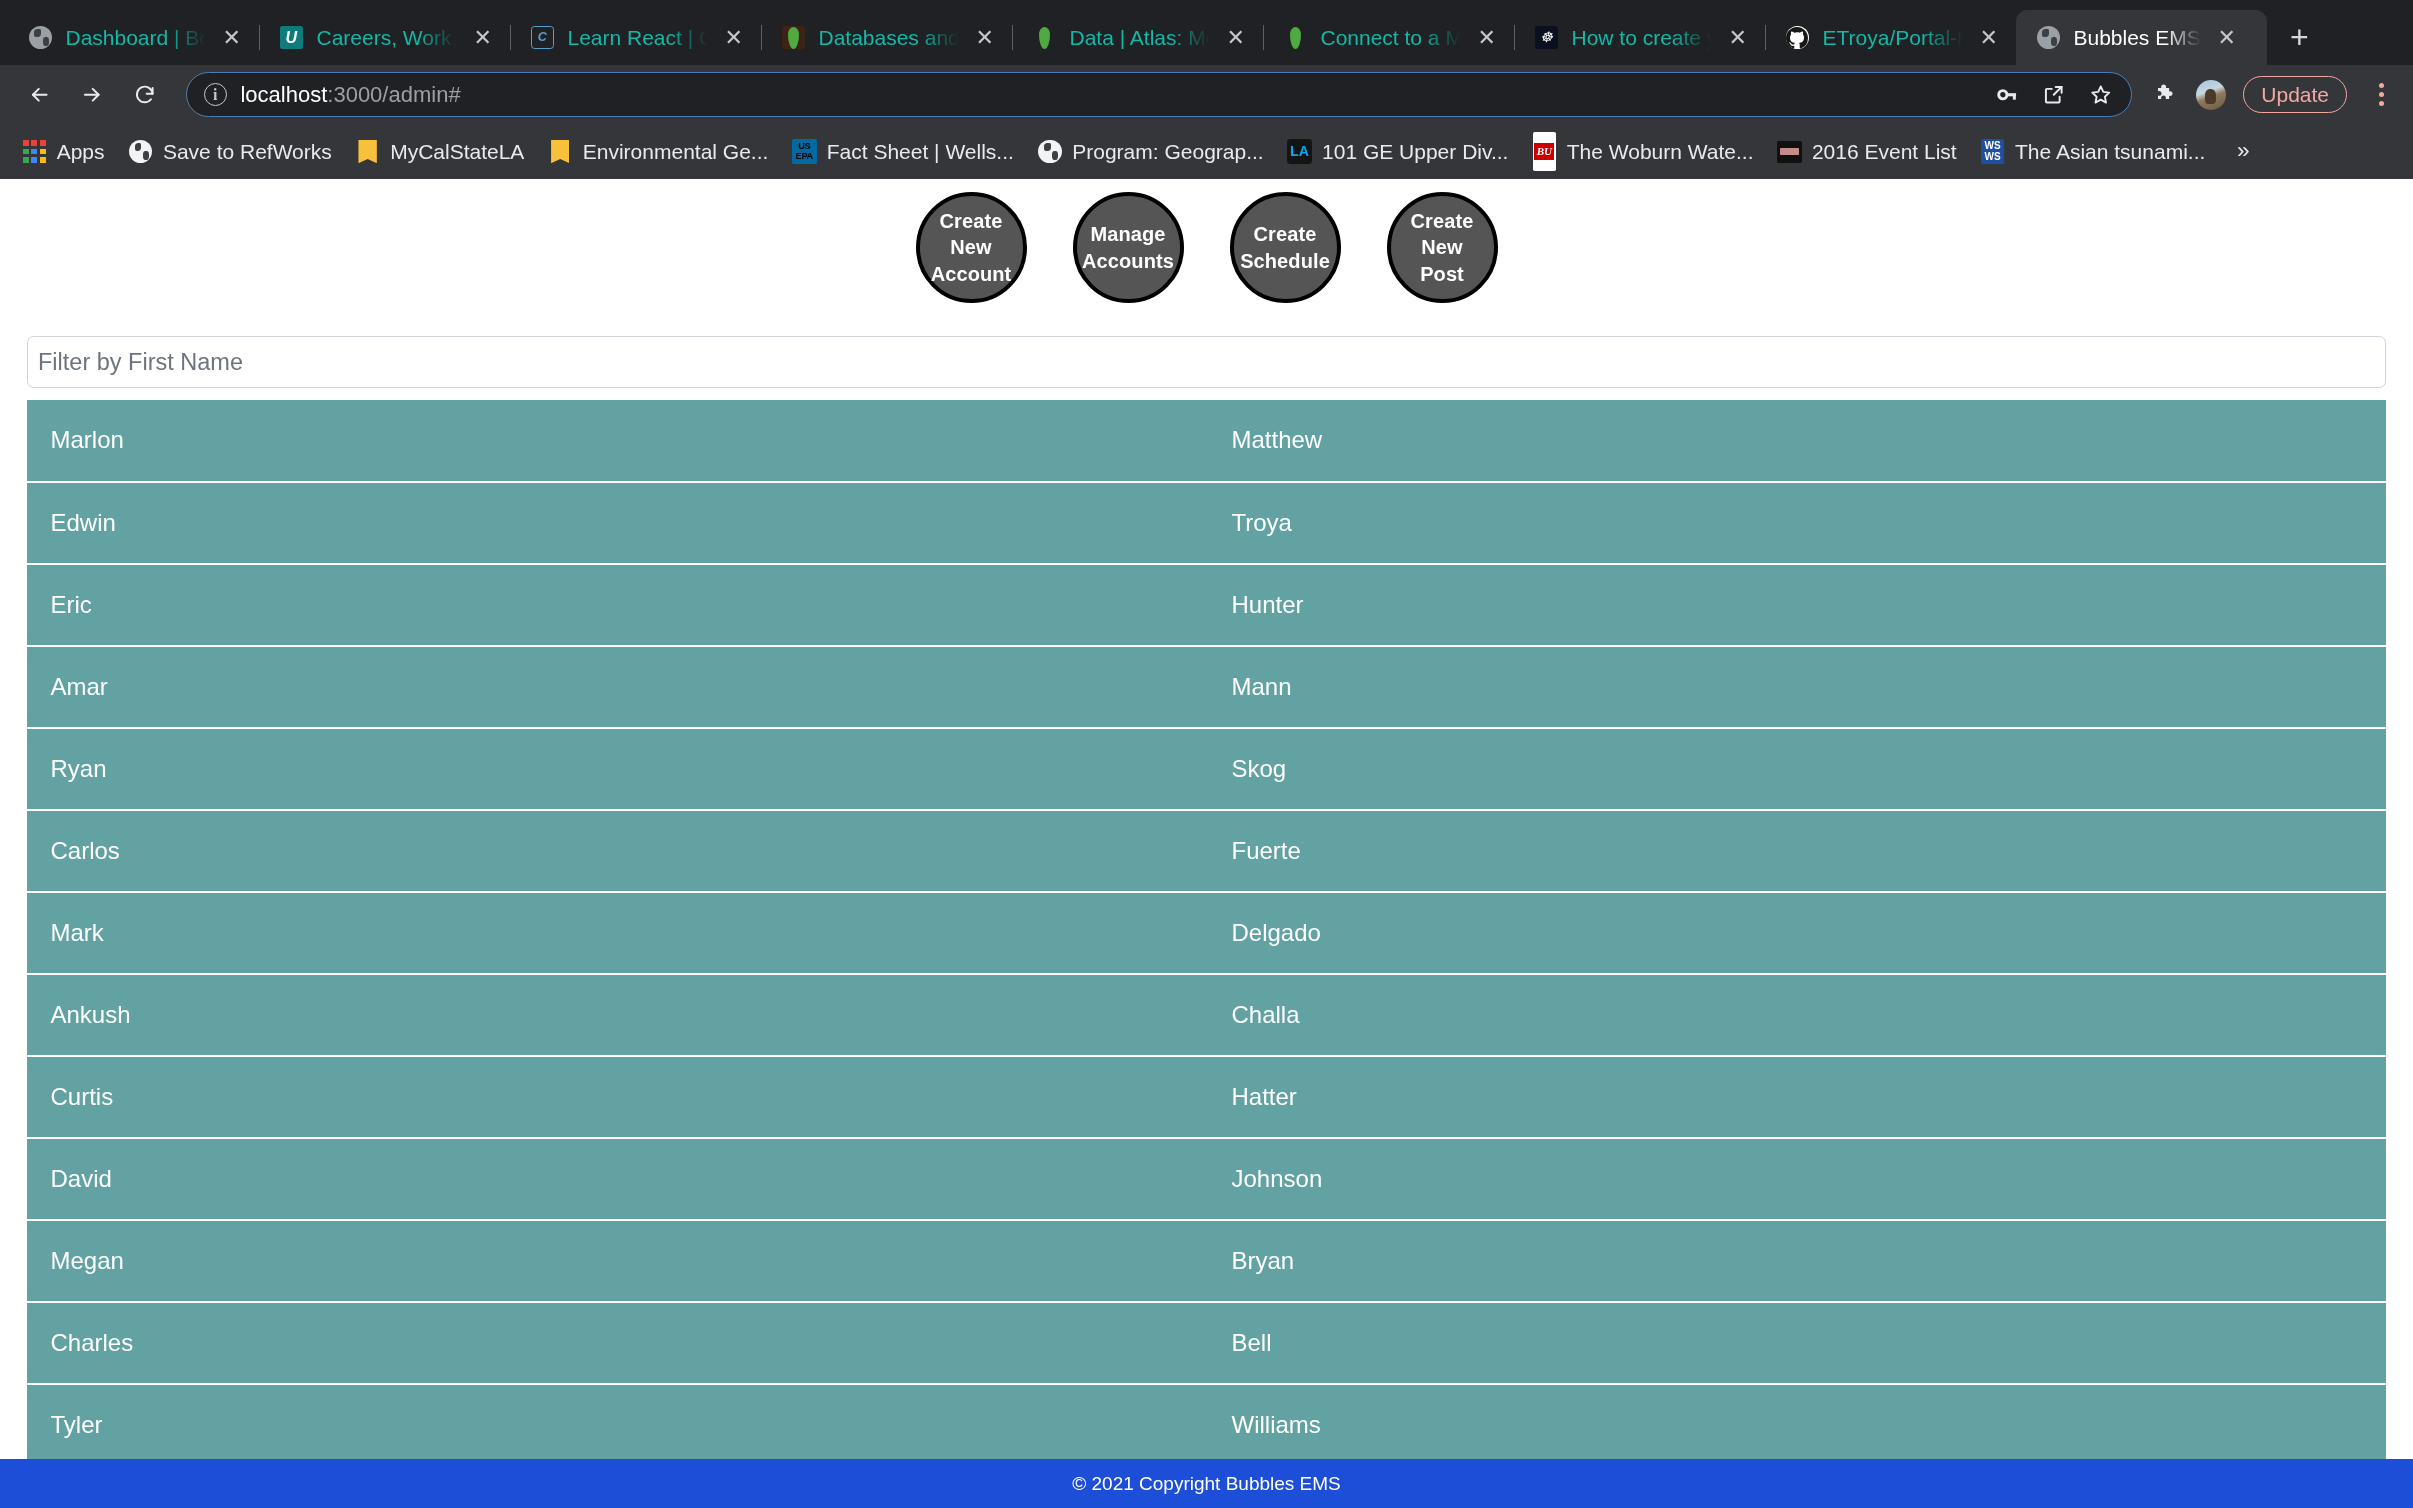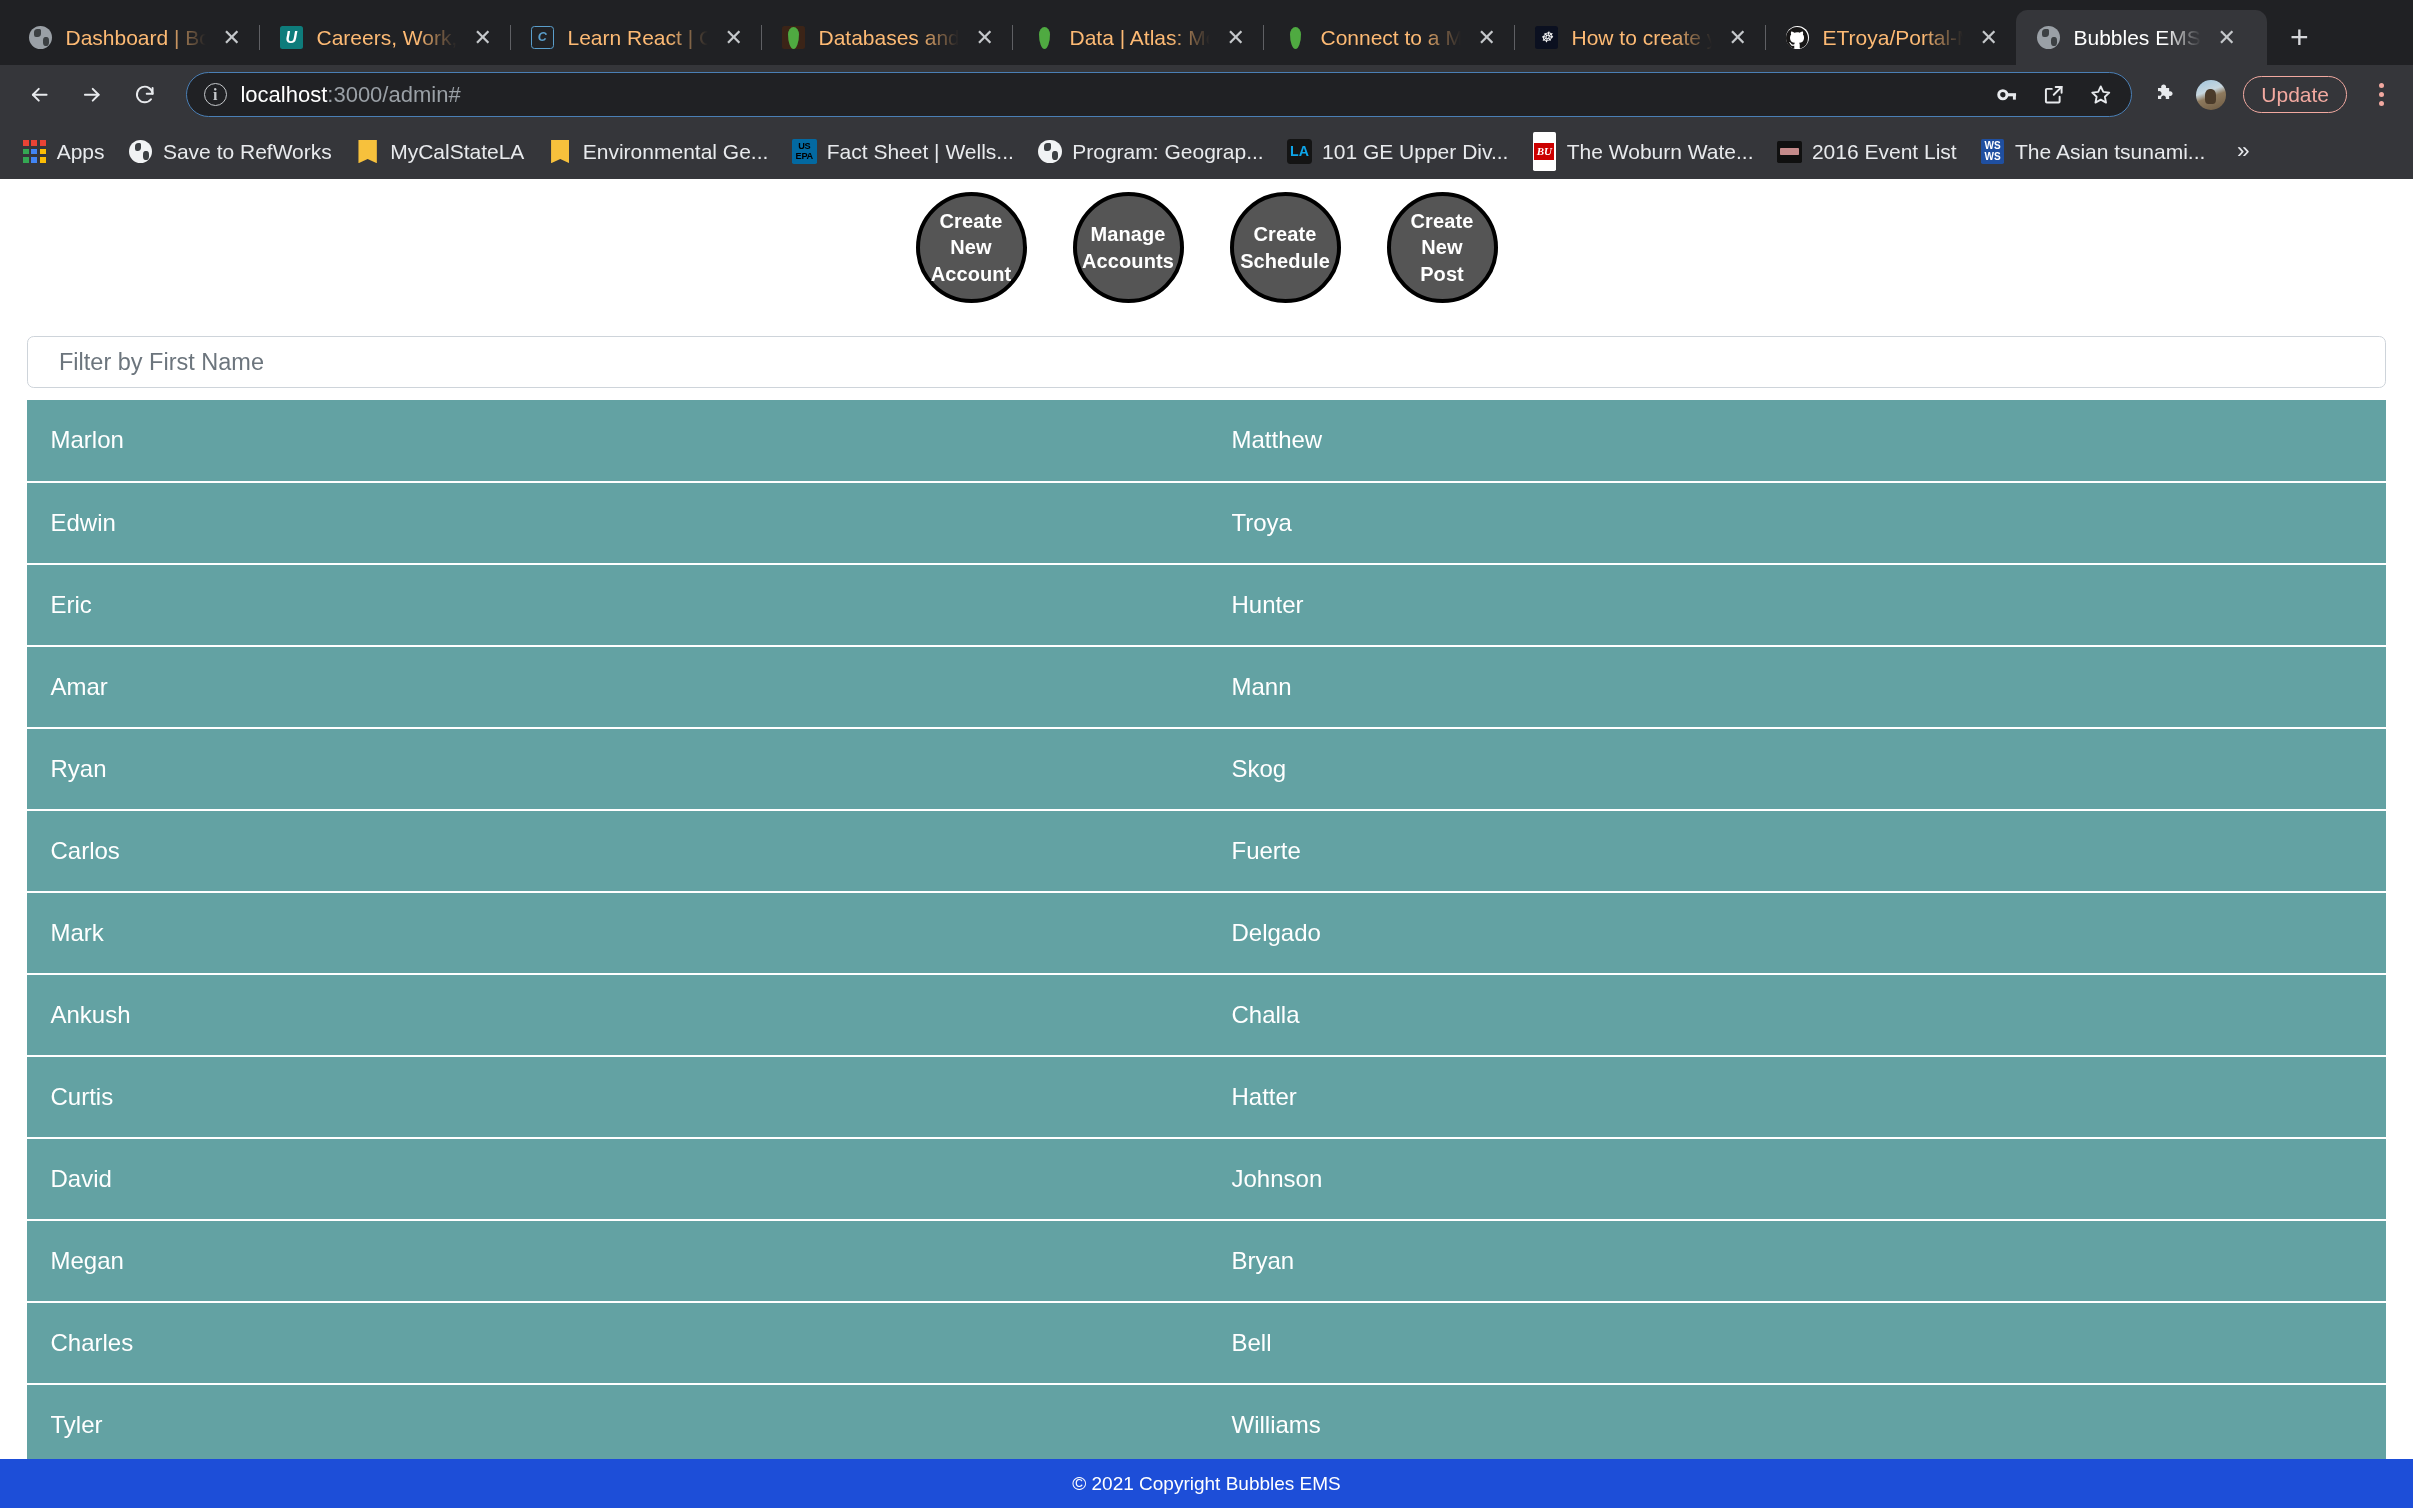--- a/index.html
+++ b/index.html
@@ -39,21 +39,21 @@
     position: absolute; right: 0; top: 15px; bottom: 15px; width: 0.8px;
     background: #5f6064;
   }
   .tab-fav {
     width: 27px; height: 27px; flex: 0 0 27px;
     display: flex; align-items: center; justify-content: center;
     border-radius: 2.5px; overflow: hidden;
   }
   .tab-title {
     font-size: 21px;
-    color: #fdba74;
+    color: #14b8a6;
     white-space: nowrap;
     overflow: hidden;
     -webkit-mask-image: linear-gradient(to right, #000 72%, transparent 100%);
     mask-image: linear-gradient(to right, #000 72%, transparent 100%);
   }
   .tab.active .tab-title { color: #ffffff; }
   .tab-close {
     width: 28.5px; height: 28.5px; flex: 0 0 28.5px;
     display: flex; align-items: center; justify-content: center;
     color: #c5c8cb; font-size: 22px; line-height: 1;
@@ -271,21 +271,21 @@
   .filter-input {
     display: block;
     width: 100%;
     height: 52px;
     border: 0.8px solid #ced4da;
     border-radius: 6.7px;
     background: #ffffff;
     font-size: 23.5px;
     font-family: "Liberation Sans", sans-serif;
     color: #495057;
-    padding: 0 31px;
+    padding: 0 10px;
     outline: none;
   }
   .filter-input::placeholder { color: #6c757d; opacity: 1; }
 
   .name-table {
     margin: 11.7px 27px 0 27px;
     border-collapse: collapse;
     width: calc(100% - 54px);
     table-layout: fixed;
   }

